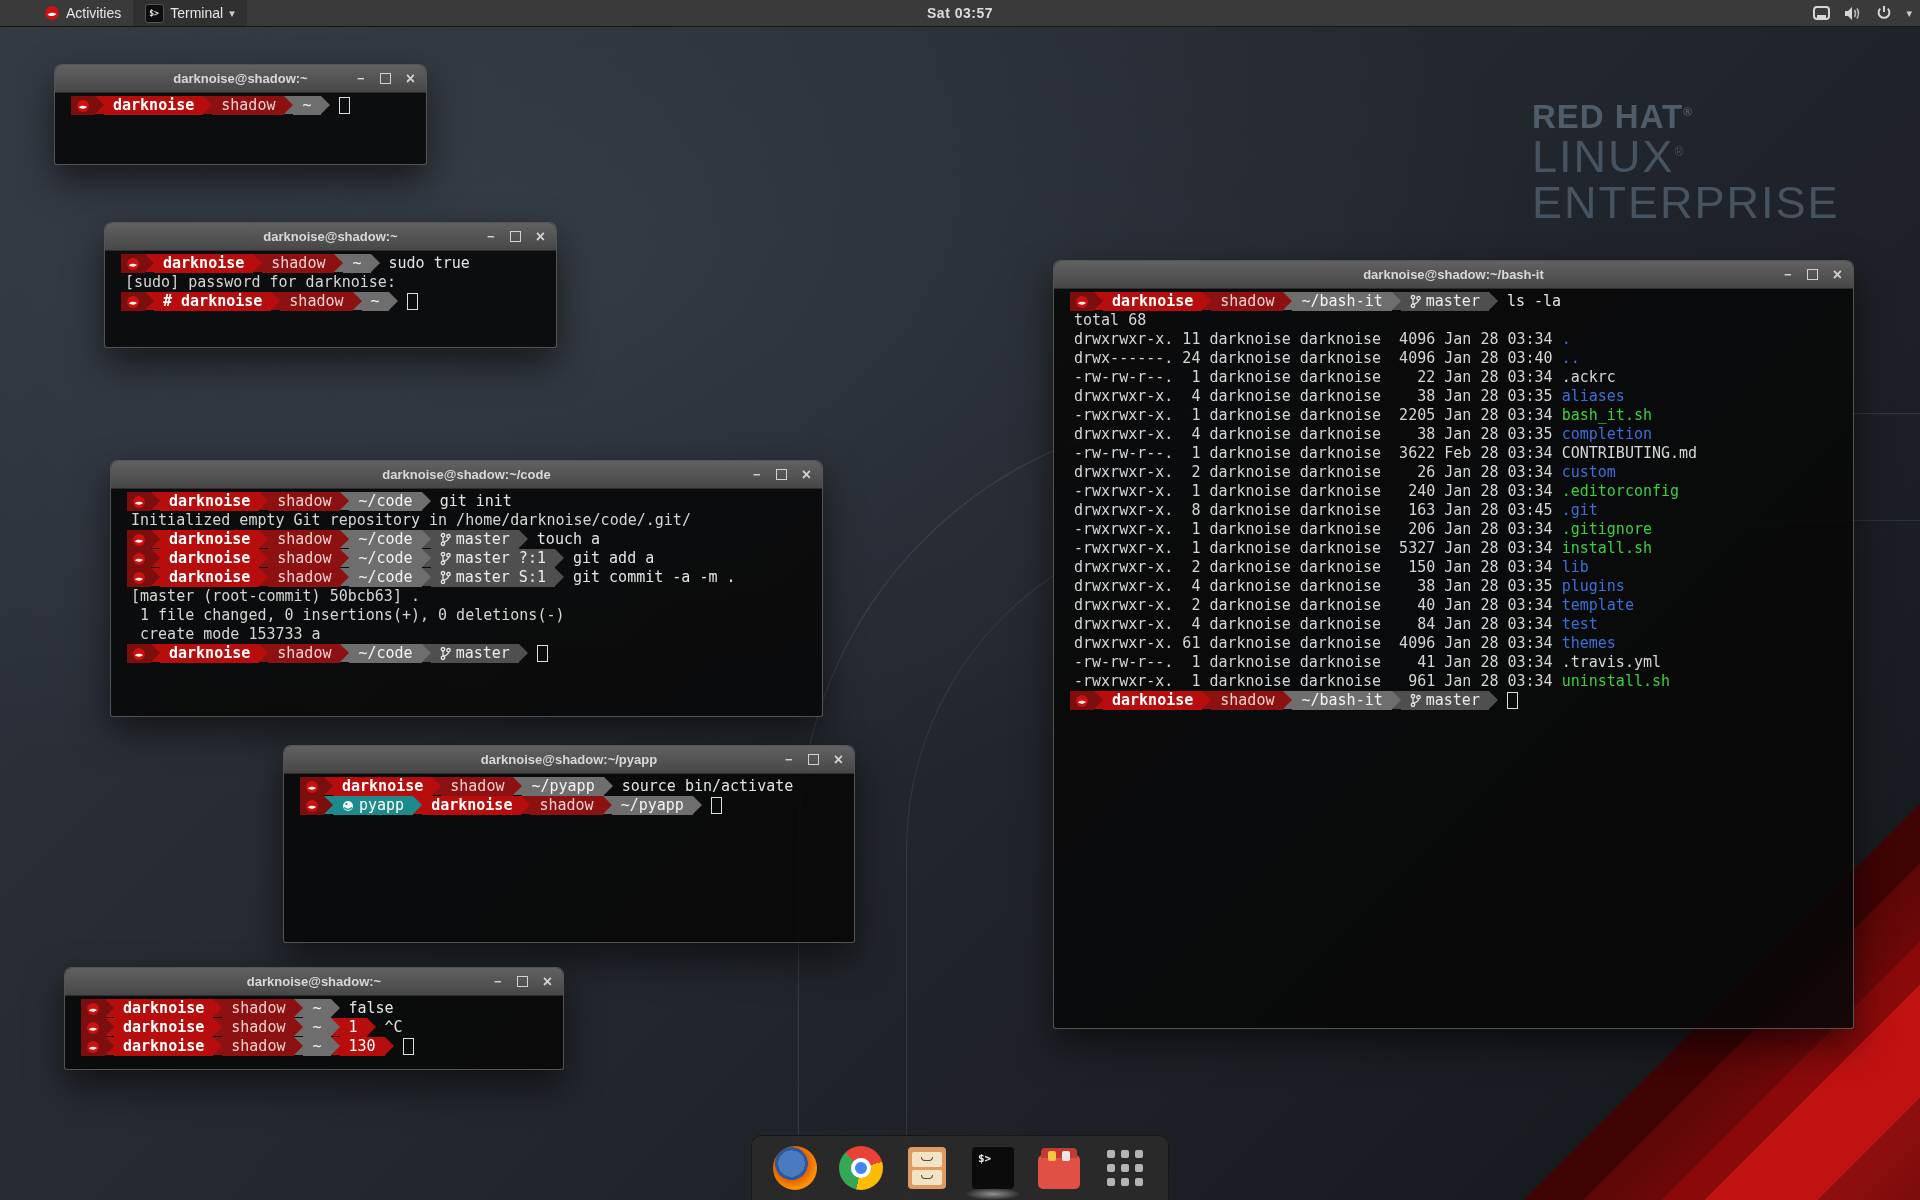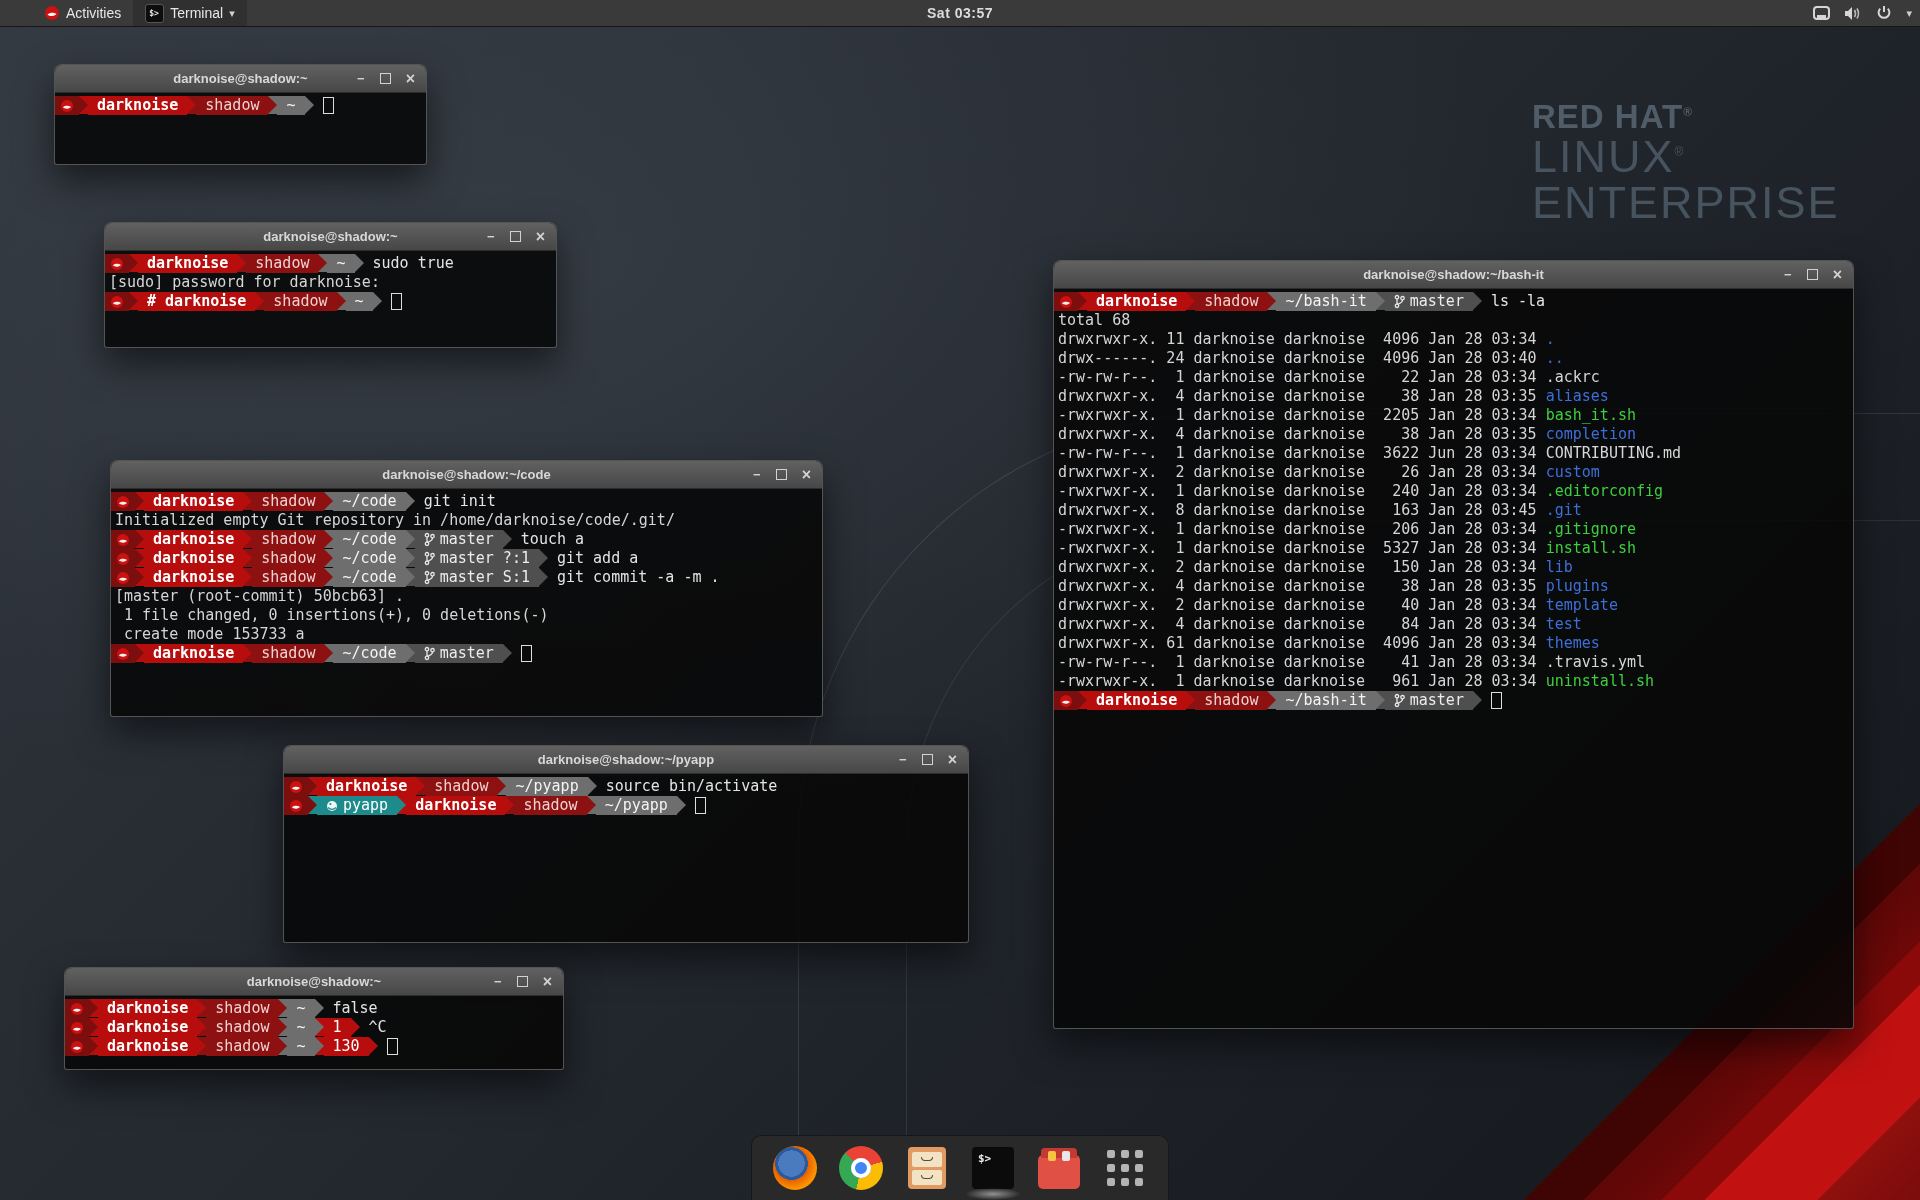--- a/index.html
+++ b/index.html
@@ -50,21 +50,21 @@
   .twin{position:absolute;box-sizing:border-box;border:1px solid rgba(155,155,155,0.5);
     border-radius:8px 8px 3px 3px;background:rgba(7,7,7,0.88);
     box-shadow:0 16px 36px rgba(0,0,0,0.55);}
   .titlebar{height:27px;background:linear-gradient(#616161,#474747);
     border-radius:7px 7px 0 0;border-bottom:1px solid #2d2d2d;position:relative;
     display:flex;align-items:center;justify-content:center;
     font-weight:bold;font-size:13px;color:#d8d8d8;}
   .controls{position:absolute;right:11px;top:0;height:100%;display:flex;align-items:center;gap:15px;}
   .ctrl{color:#d2d2d2;font-size:13px;line-height:1;cursor:default;}
   .maxbox{width:9px;height:9px;border:1.5px solid #d2d2d2;display:inline-block;}
-  .tbody{height:calc(100% - 28px);overflow:hidden;padding-top:3px;}
+  .tbody{height:calc(100% - 28px);overflow:hidden;padding-top:3px;padding-left:16px;}
 
   .trow{height:19px;display:flex;align-items:stretch;white-space:pre;
     font:15px/19px "DejaVu Sans Mono",monospace;color:#d6d6d6;}
   .trow.out{padding-left:4px;align-items:center;}
   .seg{display:flex;align-items:center;padding:0 9px;}
   .seg-icon{padding:0 5px;}
   .seg-user{color:#ffffff;font-weight:bold;}
   .seg-host{color:#eed2d2;}
   .seg-path{color:#f4f4f4;}
   .seg-git{color:#ececec;gap:5px;}
@@ -213,21 +213,21 @@
                 <circle cx="7" cy="7" r="6" fill="#cc1111"></circle>
                 <path d="M3 8.3 C5.2 6.4, 8.8 6.4, 11 8 C8.8 10.3, 4.8 10.3, 3 8.3 Z" fill="#f2f2f2"></path>
               </svg></span><span class="parrow" style="border-left-color: rgb(125, 14, 14); background: rgb(184, 13, 13);"></span><span class="seg seg-user" style="background: rgb(184, 13, 13);"><span>darknoise</span></span><span class="parrow" style="border-left-color: rgb(184, 13, 13); background: rgb(141, 17, 17);"></span><span class="seg seg-host" style="background: rgb(141, 17, 17);"><span>shadow</span></span><span class="parrow" style="border-left-color: rgb(141, 17, 17); background: rgb(110, 110, 110);"></span><span class="seg seg-path" style="background: rgb(110, 110, 110);"><span>~/code</span></span><span class="parrow" style="border-left-color: rgb(110, 110, 110); background: rgb(79, 79, 79);"></span><span class="seg seg-git" style="background: rgb(79, 79, 79);"><svg width="11" height="15" viewBox="0 0 11 15">
                 <circle cx="3" cy="3.2" r="1.7" fill="none" stroke="#e8e8e8" stroke-width="1.3"></circle>
                 <circle cx="3" cy="11.8" r="1.7" fill="none" stroke="#e8e8e8" stroke-width="1.3"></circle>
                 <circle cx="8.5" cy="4.2" r="1.7" fill="none" stroke="#e8e8e8" stroke-width="1.3"></circle>
                 <path d="M3 5 v5 M8.5 6 c0 3-3 3.2-5 4.5" fill="none" stroke="#e8e8e8" stroke-width="1.3"></path>
               </svg><span>master</span></span><span class="parrow" style="border-left-color: rgb(79, 79, 79); background: transparent;"></span><span class="cursor"></span></div>
         </div>
       </div>
-      <div class="twin" style="left: 283px; top: 745px; width: 686px; height: 198px;">
+      <div class="twin" style="left: 283px; top: 745px; width: 572px; height: 198px;">
         <div class="titlebar">
           <div class="title">darknoise@shadow:~/pyapp</div>
           <div class="controls">
             <span class="ctrl">−</span>
             <span class="ctrl maxbox"></span>
             <span class="ctrl" style="font-size: 16px;">×</span>
           </div>
         </div>
         <div class="tbody">
           <div class="trow"><span class="seg seg-icon" style="background: rgb(125, 14, 14);"><svg width="14" height="14" viewBox="0 0 14 14">
@@ -287,21 +287,21 @@
                 <circle cx="8.5" cy="4.2" r="1.7" fill="none" stroke="#e8e8e8" stroke-width="1.3"></circle>
                 <path d="M3 5 v5 M8.5 6 c0 3-3 3.2-5 4.5" fill="none" stroke="#e8e8e8" stroke-width="1.3"></path>
               </svg><span>master</span></span><span class="parrow" style="border-left-color: rgb(79, 79, 79); background: transparent;"></span><span class="cmd">ls -la</span></div>
           <div class="trow out"><span>total 68</span></div>
           <div class="trow out"><span>drwxrwxr-x. 11 darknoise darknoise  4096 Jan 28 03:34 </span><span class="fname-dir">.</span></div>
           <div class="trow out"><span>drwx------. 24 darknoise darknoise  4096 Jan 28 03:40 </span><span class="fname-dir">..</span></div>
           <div class="trow out"><span>-rw-rw-r--.  1 darknoise darknoise    22 Jan 28 03:34 </span><span class="fname-plain">.ackrc</span></div>
           <div class="trow out"><span>drwxrwxr-x.  4 darknoise darknoise    38 Jan 28 03:35 </span><span class="fname-dir">aliases</span></div>
           <div class="trow out"><span>-rwxrwxr-x.  1 darknoise darknoise  2205 Jan 28 03:34 </span><span class="fname-exec">bash_it.sh</span></div>
           <div class="trow out"><span>drwxrwxr-x.  4 darknoise darknoise    38 Jan 28 03:35 </span><span class="fname-dir">completion</span></div>
-          <div class="trow out"><span>-rw-rw-r--.  1 darknoise darknoise  3622 Jun 28 03:34 </span><span class="fname-plain">CONTRIBUTING.md</span></div>
+          <div class="trow out"><span>-rw-rw-r--.  1 darknoise darknoise  3622 Feb 28 03:34 </span><span class="fname-plain">CONTRIBUTING.md</span></div>
           <div class="trow out"><span>drwxrwxr-x.  2 darknoise darknoise    26 Jan 28 03:34 </span><span class="fname-dir">custom</span></div>
           <div class="trow out"><span>-rwxrwxr-x.  1 darknoise darknoise   240 Jan 28 03:34 </span><span class="fname-exec">.editorconfig</span></div>
           <div class="trow out"><span>drwxrwxr-x.  8 darknoise darknoise   163 Jan 28 03:45 </span><span class="fname-dir">.git</span></div>
           <div class="trow out"><span>-rwxrwxr-x.  1 darknoise darknoise   206 Jan 28 03:34 </span><span class="fname-exec">.gitignore</span></div>
           <div class="trow out"><span>-rwxrwxr-x.  1 darknoise darknoise  5327 Jan 28 03:34 </span><span class="fname-exec">install.sh</span></div>
           <div class="trow out"><span>drwxrwxr-x.  2 darknoise darknoise   150 Jan 28 03:34 </span><span class="fname-dir">lib</span></div>
           <div class="trow out"><span>drwxrwxr-x.  4 darknoise darknoise    38 Jan 28 03:35 </span><span class="fname-dir">plugins</span></div>
           <div class="trow out"><span>drwxrwxr-x.  2 darknoise darknoise    40 Jan 28 03:34 </span><span class="fname-dir">template</span></div>
           <div class="trow out"><span>drwxrwxr-x.  4 darknoise darknoise    84 Jan 28 03:34 </span><span class="fname-dir">test</span></div>
           <div class="trow out"><span>drwxrwxr-x. 61 darknoise darknoise  4096 Jan 28 03:34 </span><span class="fname-dir">themes</span></div>

